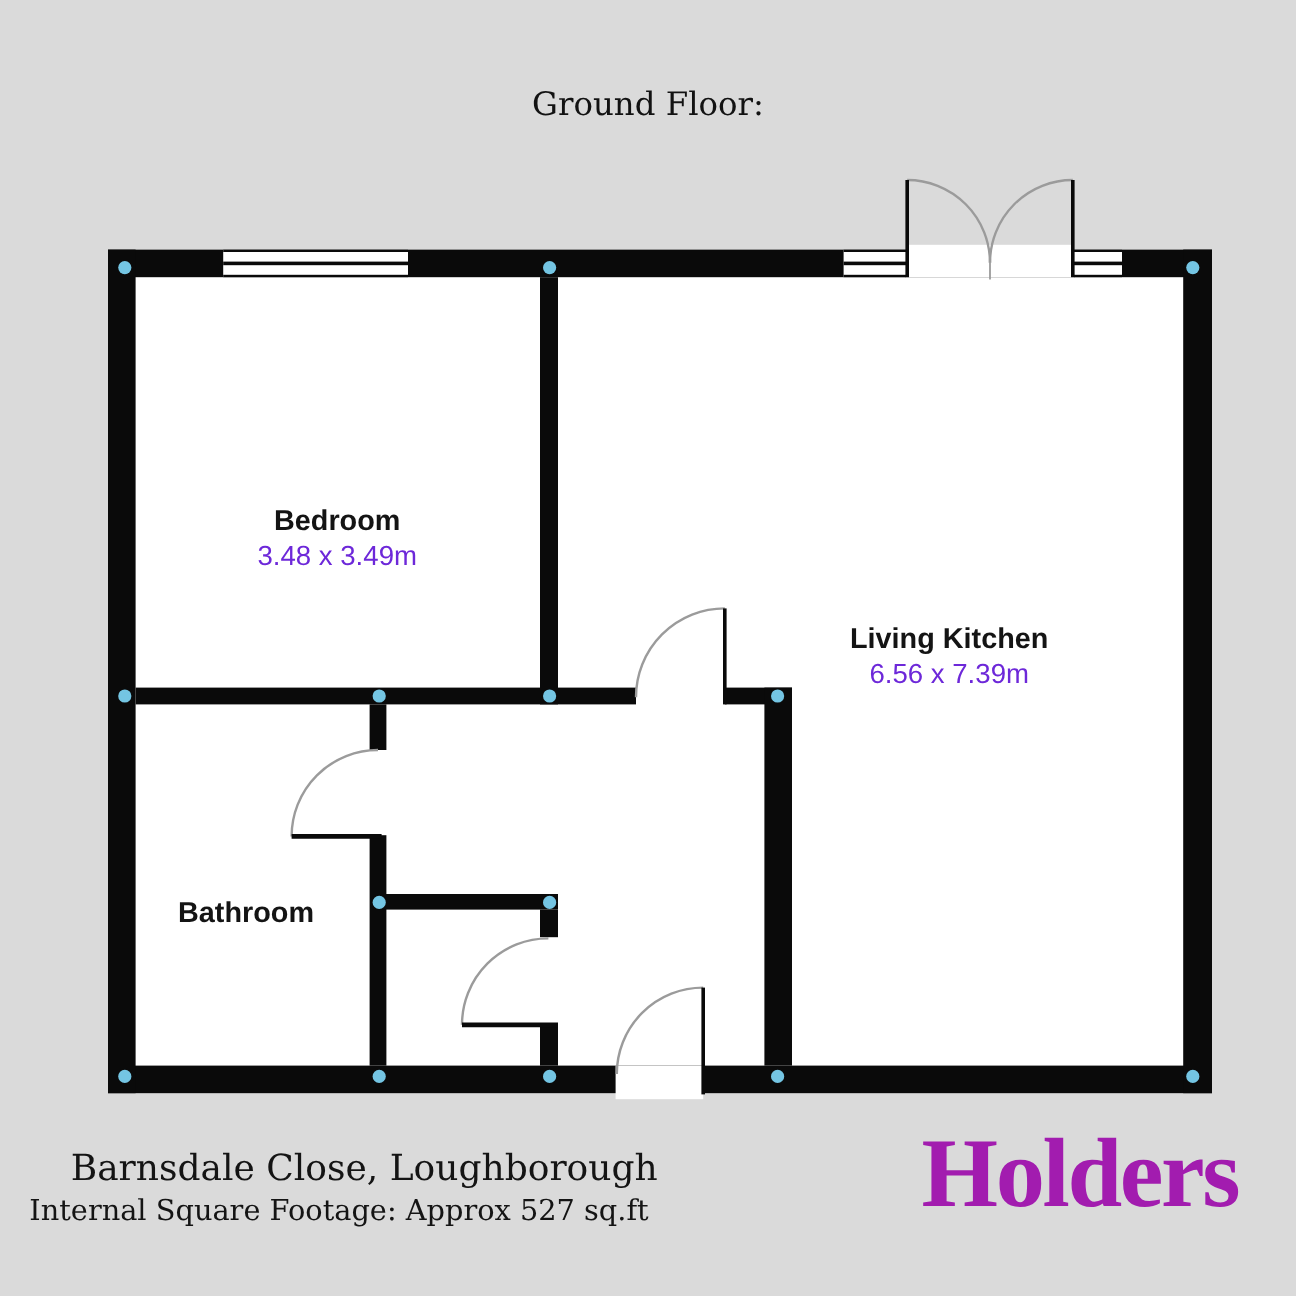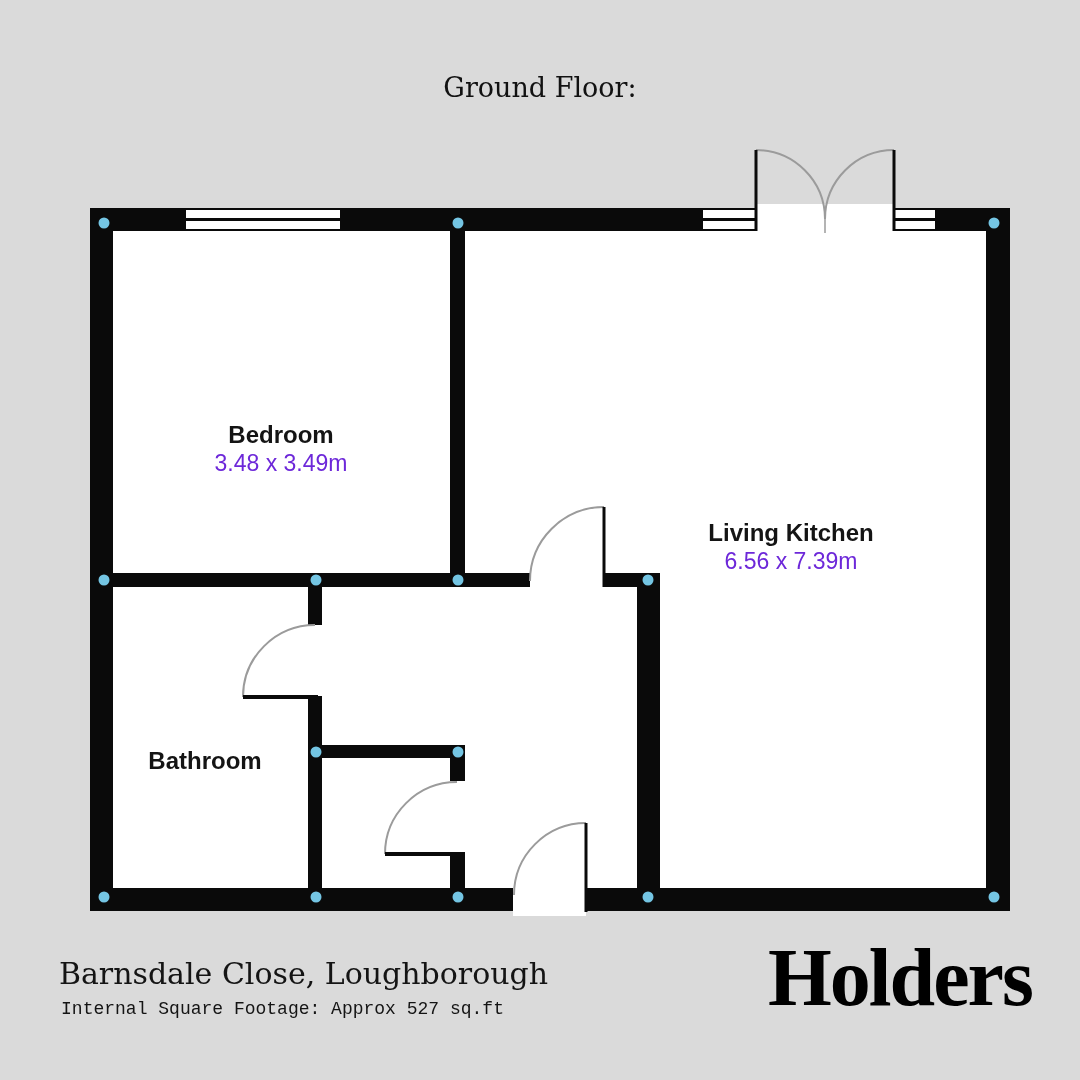--- a/index.html
+++ b/index.html
@@ -15,24 +15,24 @@
          font-family:"DejaVu Serif","Liberation Serif",serif;font-size:27px;color:#121212;}
   .room-label{position:absolute;text-align:center;color:#141414;}
   .room-label .name{font-weight:bold;font-size:24px;line-height:29px;}
   .room-label .dim{font-size:23px;line-height:29px;color:#6d28d9;}
   #bedroom-label{left:161px;top:388px;width:240px;margin-top:32px;}
   #living-label{left:671px;top:518px;width:240px;}
   #bathroom-label{left:105px;top:746px;width:200px;}
   #footer{position:absolute;left:0;top:954px;width:565px;text-align:center;
           font-family:"DejaVu Serif","Liberation Serif",serif;color:#141414;}
   #footer .address{font-size:30px;line-height:40px;margin-left:42px;}
-  #footer .sqft{font-size:18px;line-height:30px;font-family:Liberation Mono, monospace;}
+  #footer .sqft{font-size:24px;line-height:30px;}
   #brand{position:absolute;left:768px;top:936px;width:300px;}
   #brand .name{font-family:"Liberation Serif",serif;font-weight:bold;font-size:82px;
-               line-height:84px;letter-spacing:-2px;color:#000000;}
+               line-height:84px;letter-spacing:-2px;color:#a21caf;}
   #brand .tagline{font-size:14.5px;font-weight:bold;letter-spacing:0.6px;color:#4a4a4a;margin-top:4px;}
   #plan-svg{position:absolute;left:0;top:0;}
 </style>
 </head>
 <body>
 
 <div id="canvas">
 
   <div id="title">Ground Floor:</div>
 

